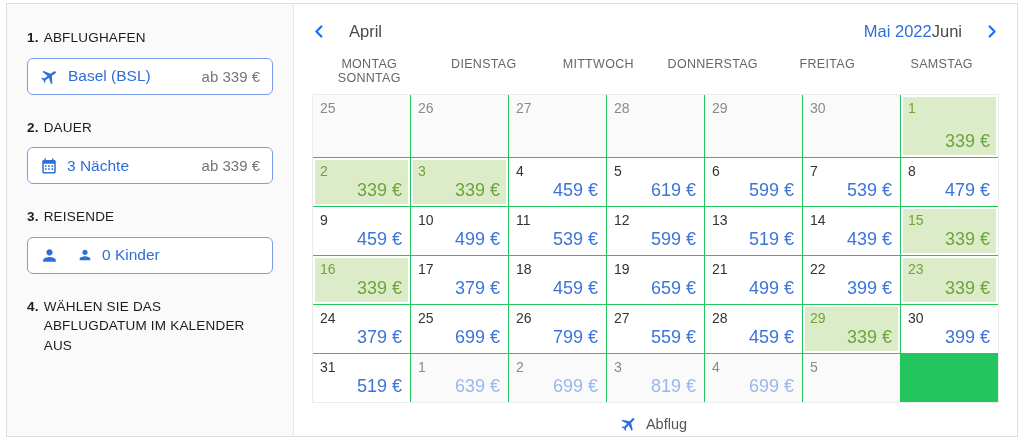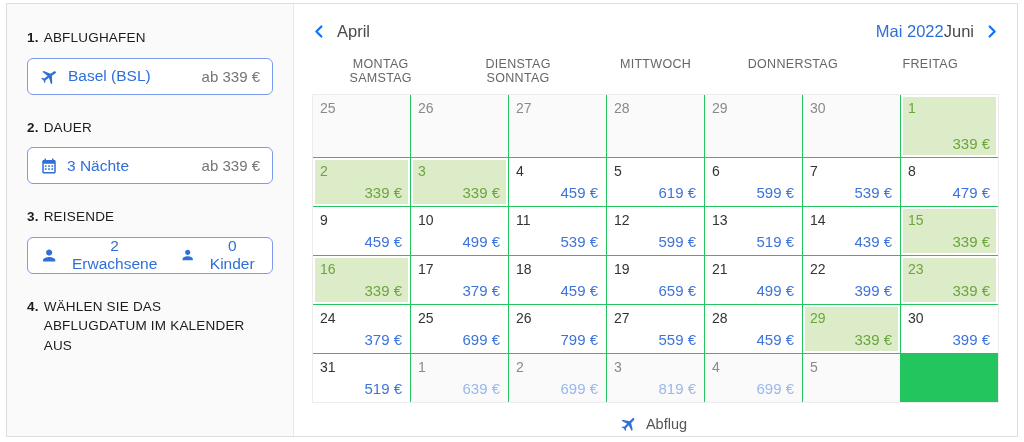--- a/index.html
+++ b/index.html
@@ -39,36 +39,36 @@
   .picker-price { color: #757575; font-size: 15px; }
   .icon-svg { display: inline-block; vertical-align: middle; }
 
   
   .cal {
     flex: 1; padding: 14px 18px 10px 18px;
     display: flex; flex-direction: column;
     background: #fff;
   }
   .cal-header { display: flex; align-items: center; margin: 4px 0 16px 0; }
-  .cal-nav { display: flex; align-items: center; gap: 10px; font-size: 16.5px; color: #4a4a4a; cursor: pointer; background: none; border: none; font-family: inherit; }
+  .cal-nav { display: flex; align-items: center; gap: 22px; font-size: 16.5px; color: #4a4a4a; cursor: pointer; background: none; border: none; font-family: inherit; }
   .cal-title { flex: 1; text-align: right; color: #2e6fd8; font-size: 16.5px; }
-  .weekday-row { display: grid; grid-template-columns: repeat(5, 1fr); margin-bottom: 9px; }
+  .weekday-row { display: grid; grid-template-columns: repeat(6, 1fr); margin-bottom: 9px; }
   .weekday { text-align: center; font-size: 12.5px; color: #666; letter-spacing: .3px; }
 
   .grid {
     display: grid;
     grid-template-columns: repeat(7, 1fr);
     grid-template-rows: 62px repeat(5, 48px);
     gap: 1px;
     background: #22c55e;
     border: 1px solid #ececec;
   }
   .cell { position: relative; background: #fff; padding: 4px 7px; cursor: pointer; }
   .cell .daynum { font-size: 14px; color: #333; }
-  .cell .price { position: absolute; right: 8px; bottom: 5px; font-size: 15px; color: #3d74d9; }
+  .cell .price { position: absolute; right: 8px; bottom: 5px; font-size: 18px; color: #3d74d9; }
   .cell.prev, .cell.next { background: #fafafa; cursor: default; }
   .cell.prev .daynum, .cell.next .daynum { color: #8a8a8a; }
   .cell.next .price { color: #9ab8ec; }
   .cell.best { background: #dcecc8; box-shadow: inset 0 0 0 2px #fff; }
   .cell.best .daynum { color: #6da43e; }
   .cell.best .price { color: #6da43e; }
 
   
   .legend {
     margin-top: auto;
@@ -126,21 +126,20 @@
 
     <div class="step-label">
       <b>3.</b>
       <span>REISENDE</span>
     </div>
     <button class="picker" style="justify-content:flex-start;">
       <span class="picker-left">
         <svg class="icon-svg" width="19" height="19" viewBox="0 0 24 24">
           <path fill="#2e6fd8" d="M12 12c2.21 0 4-1.79 4-4s-1.79-4-4-4-4 1.79-4 4 1.79 4 4 4zm0 2c-2.67 0-8 1.34-8 4v2h16v-2c0-2.66-5.33-4-8-4z"></path>
         </svg>
-        <span>2 Erwachsene</span>
       </span>
       <span class="picker-left">
         <svg class="icon-svg" width="16" height="16" viewBox="0 0 24 24">
           <path fill="#2e6fd8" d="M12 12c2.21 0 4-1.79 4-4s-1.79-4-4-4-4 1.79-4 4 1.79 4 4 4zm0 2c-2.67 0-8 1.34-8 4v2h16v-2c0-2.66-5.33-4-8-4z"></path>
         </svg>
         <span>0 Kinder</span>
       </span>
     </button>
 
     <div class="step-label" style="max-width:238px;">

